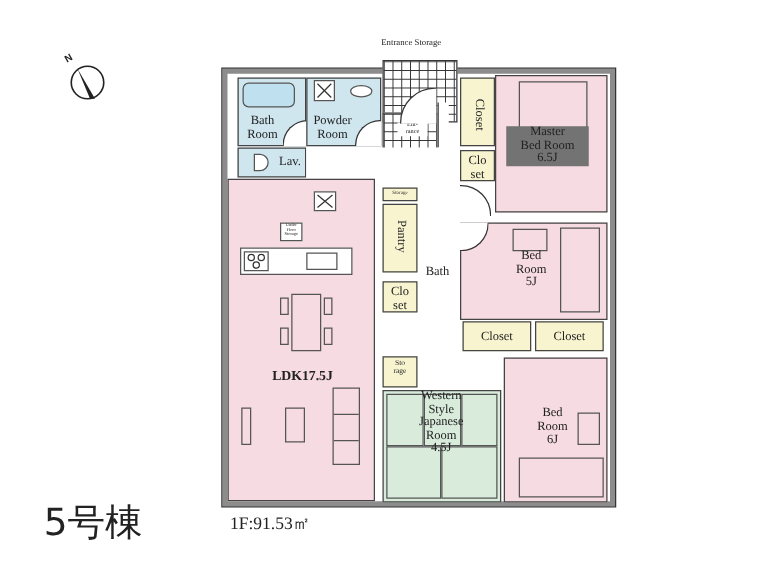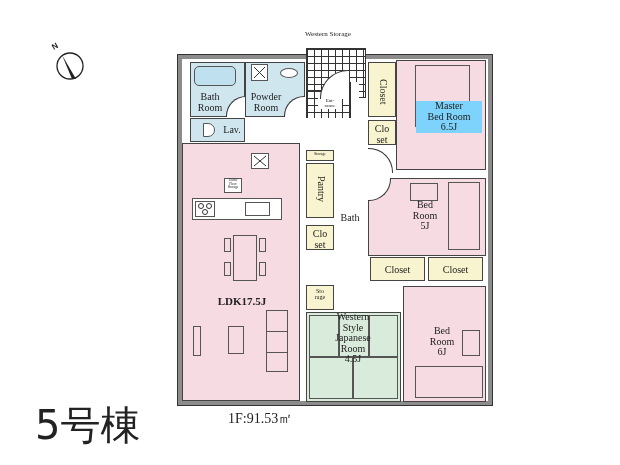--- a/index.html
+++ b/index.html
@@ -23,21 +23,21 @@
 <body>
 
 <div class="abs" style="left:54px;left:54px;top:50px;width:32px;height:32px;">
   <svg width="32" height="32">
     <circle cx="16" cy="16" r="13" fill="none" stroke="#222" stroke-width="1.3"></circle>
     <polygon points="8,5 22,29 18,29" fill="#222"></polygon>
   </svg>
   <span class="abs" style="left:-2px;top:-8px;font-size:8px;font-weight:bold;font-family:'Liberation Sans',sans-serif;transform:rotate(-30deg);">N</span>
 </div>
 
-<div class="lbl" style="left:305px;top:31px;width:100px;font-size:7px;text-align:left;">Western Storage</div>
+<div class="lbl" style="left:305px;top:31px;width:100px;font-size:7px;text-align:left;">Entrance Storage</div>
 
 <div class="abs" style="left:178px;top:55px;width:314px;height:350px;border:4px solid #8c8c8c;outline:1px solid #333;box-sizing:border-box;background:#fff;"></div>
 
 <div class="abs" style="left:306px;top:48px;width:60px;height:50px;box-sizing:border-box;border:1px solid #333;
   background-image:linear-gradient(#333 1px, transparent 1px),linear-gradient(90deg,#333 1px, transparent 1px);background-size:7px 7px;background-color:#fff;"></div>
 
 <div class="abs" style="left:306px;top:90px;width:44px;height:30px;box-sizing:border-box;border:1px solid #333;
   background-image:linear-gradient(#333 1px, transparent 1px),linear-gradient(90deg,#333 1px, transparent 1px);background-size:7px 7px;background-color:#fff;"></div>
 <div class="lbl tiny" style="left:318px;top:98px;width:24px;background:#fff;font-size:5px;white-space:pre;">Ent-
 rance</div>
@@ -110,21 +110,21 @@
 <div class="lbl small" style="left:306px;top:229px;width:28px;white-space:pre;">Clo
 set</div>
 <div class="room closet" style="left:306px;top:285px;width:28px;height:25px;"></div>
 <div class="lbl" style="left:306px;top:288px;width:28px;font-size:6px;white-space:pre;">Sto
 rage</div>
 
 <div class="lbl small" style="left:340px;top:213px;width:20px;">Bath</div>
 
 <div class="room" style="left:396px;top:60px;width:90px;height:110px;background:#f7dbe3;border:1.5px solid #444;"></div>
 <div class="furn" style="left:415px;top:65px;width:55px;height:62px;"></div>
-<div class="lbl med" style="left:416px;top:101px;width:66px;white-space:pre;background:#7dd3fc;">Master
+<div class="lbl med" style="left:405px;top:101px;width:66px;white-space:pre;background:#737373;">Master
 Bed Room
 6.5J</div>
 <div class="room closet" style="left:368px;top:62px;width:28px;height:55px;"></div>
 <div class="lbl small vert" style="left:377px;top:79px;">Closet</div>
 <div class="room closet" style="left:368px;top:120px;width:28px;height:25px;"></div>
 <div class="lbl small" style="left:368px;top:124px;width:28px;white-space:pre;">Clo
 set</div>
 <div class="abs" style="left:368px;top:148px;width:24px;height:24px;border-top:1px solid #333;border-right:1px solid #333;border-top-right-radius:24px;background:#fff;"></div>
 
 <div class="room" style="left:368px;top:178px;width:118px;height:78px;background:#f7dbe3;border:1.5px solid #444;"></div>
@@ -152,14 +152,14 @@
 Room
 4.5J</div>
 
 <div class="room" style="left:403px;top:286px;width:83px;height:116px;background:#f7dbe3;border:1.5px solid #444;"></div>
 <div class="furn" style="left:462px;top:330px;width:18px;height:26px;"></div>
 <div class="furn" style="left:415px;top:366px;width:68px;height:32px;"></div>
 <div class="lbl med" style="left:425px;top:326px;width:34px;white-space:pre;">Bed
 Room
 6J</div>
 
-<div class="abs" style="left:35px;top:398px;font-size:40px;font-family:'DejaVu Sans',sans-serif;">5号棟</div>
-<div class="abs" style="left:184px;top:410px;font-size:14px;font-family:'Liberation Serif',serif;margin-left:44px;">1F:91.53㎡</div>
+<div class="abs" style="left:35px;top:398px;font-size:30px;font-family:'DejaVu Sans',sans-serif;">5号棟</div>
+<div class="abs" style="left:184px;top:410px;font-size:14px;font-family:'Liberation Serif',serif;">1F:91.53㎡</div>
 
 </body></html>

